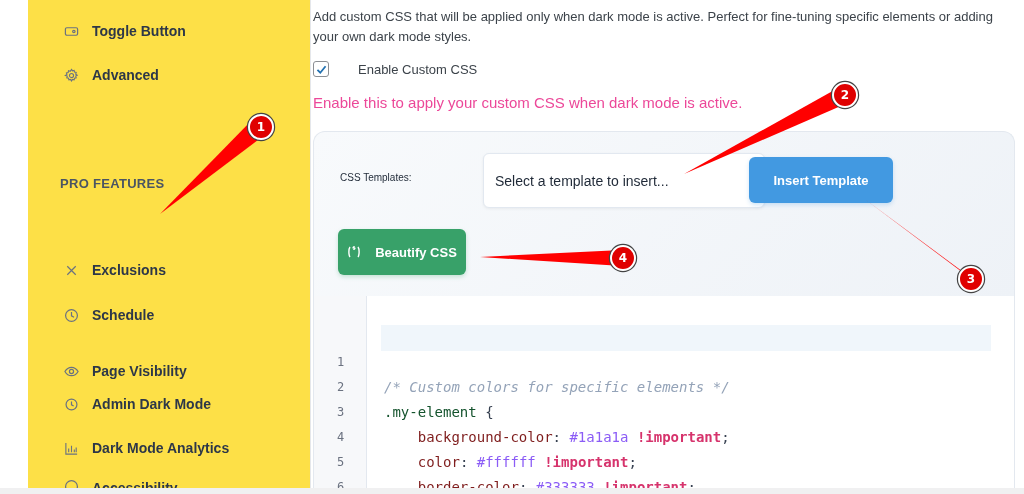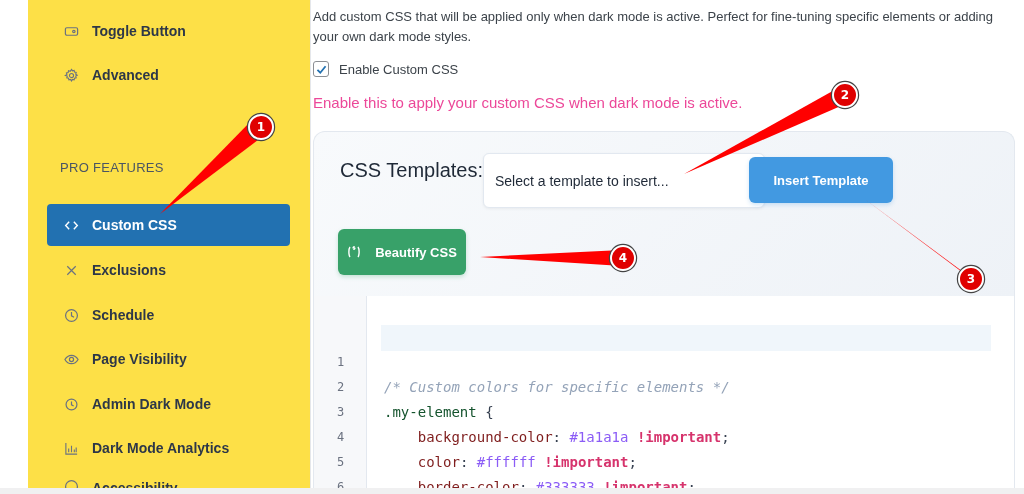--- a/index.html
+++ b/index.html
@@ -6,29 +6,29 @@
   html, body { width: 1024px; height: 494px; overflow: hidden; background: #ffffff; font-family: "Liberation Sans", "DejaVu Sans", sans-serif; color: #1f2937; }
   .root { position: relative; width: 1024px; height: 494px; }
 
   
   .sidebar { position: absolute; left: 0; top: 0; width: 283px; height: 488px; background: #fde047; border-right: 1px solid #e5e7eb; margin-left: 28px; }
   .nav-item { position: absolute; left: 19px; width: 243px; height: 42px; display: flex; align-items: center; padding-left: 16px; border-radius: 4px; font-size: 14px; color: #2d3748; font-weight: 600; cursor: pointer; }
   .nav-item .icon { width: 16px; height: 16px; margin-right: 13px; display: inline-flex; align-items: center; justify-content: center; color: #6b7280; }
   .nav-item .icon svg { width: 15px; height: 15px; }
   .nav-item.active { background: #2271b1; color: #ffffff; }
   .nav-item.active .icon { color: #ffffff; }
-  .section-label { position: absolute; left: 32px; top: 160px; font-size: 13px; letter-spacing: 0.3px; color: #4b5563; font-weight: 400; }
+  .section-label { position: absolute; left: 32px; top: 176px; font-size: 13px; letter-spacing: 0.3px; color: #4b5563; font-weight: 700; }
   .desc { position: absolute; left: 313px; top: 7px; width: 700px; font-size: 13px; line-height: 20px; color: #3c434a; }
-  .checkbox-row { position: absolute; left: 313px; top: 61px; display: flex; align-items: center; font-size: 13px; color: #3c434a; }
+  .checkbox-row { position: absolute; left: 313px; top: 61px; display: flex; align-items: center; font-size: 13px; color: #3c434a; gap: 19px; }
   .checkbox { width: 16px; height: 16px; border: 1px solid #8c8f94; border-radius: 3px; background: #fff; display: inline-flex; align-items: center; justify-content: center; margin-right: 10px; }
   .checkbox svg { width: 13px; height: 13px; }
   .help { position: absolute; left: 313px; top: 94px; font-size: 15px; color: #ec4899; }
 
   .panel { position: absolute; left: 313px; top: 131px; width: 702px; height: 170px; border-radius: 12px 12px 0 0; background: linear-gradient(135deg, #f8fafc 0%, #eef2f7 100%); border: 1px solid #e3e8ef; border-bottom: none; }
-  .tpl-label { position: absolute; left: 340px; top: 159px; font-size: 20px; color: #1f2937; font-weight: 500; }
+  .tpl-label { position: absolute; left: 340px; top: 172px; font-size: 10px; color: #1f2937; font-weight: 500; }
   .tpl-select { position: absolute; left: 451px; top: 153px; width: 282px; height: 55px; background: #fff; border: 1px solid #e2e8f0; border-radius: 6px; box-shadow: 0 1px 3px rgba(0,0,0,0.06); display: flex; align-items: center; padding-left: 11px; font-size: 14px; color: #1f2937; font-weight: 500; margin-left: 32px; }
   .btn-insert { position: absolute; left: 749px; top: 157px; width: 144px; height: 46px; background: #4299e1; color: #fff; border-radius: 6px; font-size: 13px; font-weight: 600; display: flex; align-items: center; justify-content: center; box-shadow: 0 2px 4px rgba(66,153,225,0.25); }
   .btn-beautify { position: absolute; left: 338px; top: 229px; width: 128px; height: 46px; background: #38a169; color: #fff; border-radius: 6px; font-size: 13px; font-weight: 600; display: flex; align-items: center; justify-content: center; box-shadow: 0 2px 4px rgba(56,161,105,0.25); }
   .btn-beautify .icon { margin-right: 14px; display: inline-flex; }
 
   
   .editor { position: absolute; left: 313px; top: 296px; width: 702px; height: 192px; background: #fff; border-left: 1px solid #e3e8ef; border-right: 1px solid #e3e8ef; }
   .gutter { position: absolute; left: 0; top: 0; width: 53px; height: 192px; background: #f7f8fa; border-right: 1px solid #e3e8ef; }
   .line-active { position: absolute; left: 67px; top: 29px; width: 610px; height: 26px; background: #f0f6fb; }
   .line { position: absolute; left: 0; height: 25px; width: 700px; font-family: "DejaVu Sans Mono", "Liberation Mono", monospace; font-size: 14px; line-height: 25px; white-space: pre; }
@@ -68,47 +68,38 @@
         <svg viewBox="0 0 16 16" fill="none" stroke="currentColor" stroke-width="1.2">
             <circle cx="8" cy="8" r="2.2"></circle>
             <path d="M8 1.5l1 1.6 1.8-.5.4 1.8 1.8.4-.5 1.8 1.6 1-1.6 1 .5 1.8-1.8.4-.4 1.8-1.8-.5-1 1.6-1-1.6-1.8.5-.4-1.8-1.8-.4.5-1.8L1.5 8l1.6-1-.5-1.8 1.8-.4.4-1.8 1.8.5z"></path>
           </svg>
       </span>
       <span>Advanced</span>
     </div>
 
     <div class="section-label">PRO FEATURES</div>
 
-    <div class="nav-item active" style="top:204px">
-      <span class="icon">
-        <svg viewBox="0 0 16 16" fill="none" stroke="currentColor" stroke-width="1.5">
-            <path d="M5.5 4 L1.8 8 L5.5 12"></path>
-            <path d="M10.5 4 L14.2 8 L10.5 12"></path>
-          </svg>
-      </span>
-      <span>Custom CSS</span>
-    </div>
     <div class="nav-item" style="top:249px">
       <span class="icon">
         <svg viewBox="0 0 16 16" fill="none" stroke="currentColor" stroke-width="1.3">
             <path d="M3.5 3.5 L12.5 12.5 M12.5 3.5 L3.5 12.5"></path>
           </svg>
       </span>
       <span>Exclusions</span>
     </div>
     <div class="nav-item" style="top:294px">
       <span class="icon">
         <svg viewBox="0 0 16 16" fill="none" stroke="currentColor" stroke-width="1.3">
             <circle cx="8" cy="8" r="6.3"></circle>
             <path d="M8 4.3 V8.3 L10.7 9.8"></path>
           </svg>
       </span>
       <span>Schedule</span>
     </div>
-    <div class="nav-item" style="top:338px">
+    <div class="nav-item" style="top:350px">
       <span class="icon">
         <svg viewBox="0 0 16 16" fill="none" stroke="currentColor" stroke-width="1.3">
             <path d="M1 8 C3 4.5 5.5 3.5 8 3.5 S13 4.5 15 8 C13 11.5 10.5 12.5 8 12.5 S3 11.5 1 8z"></path>
             <circle cx="8" cy="8" r="2.2"></circle>
           </svg>
       </span>
       <span>Page Visibility</span>
     </div>
     <div class="nav-item" style="top:383px">
       <span class="icon">

